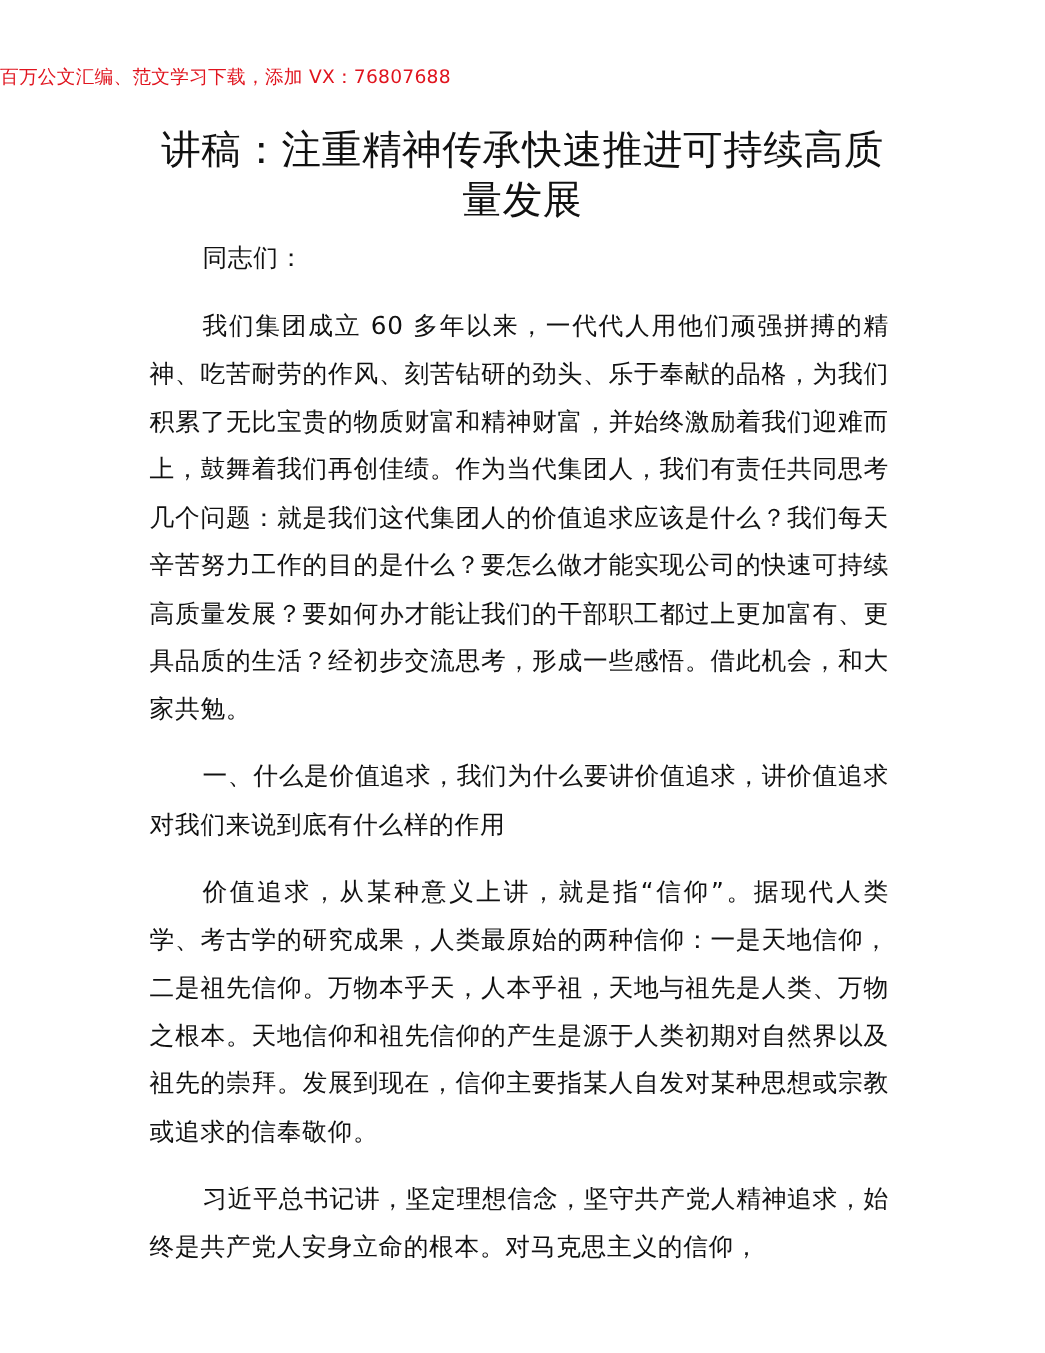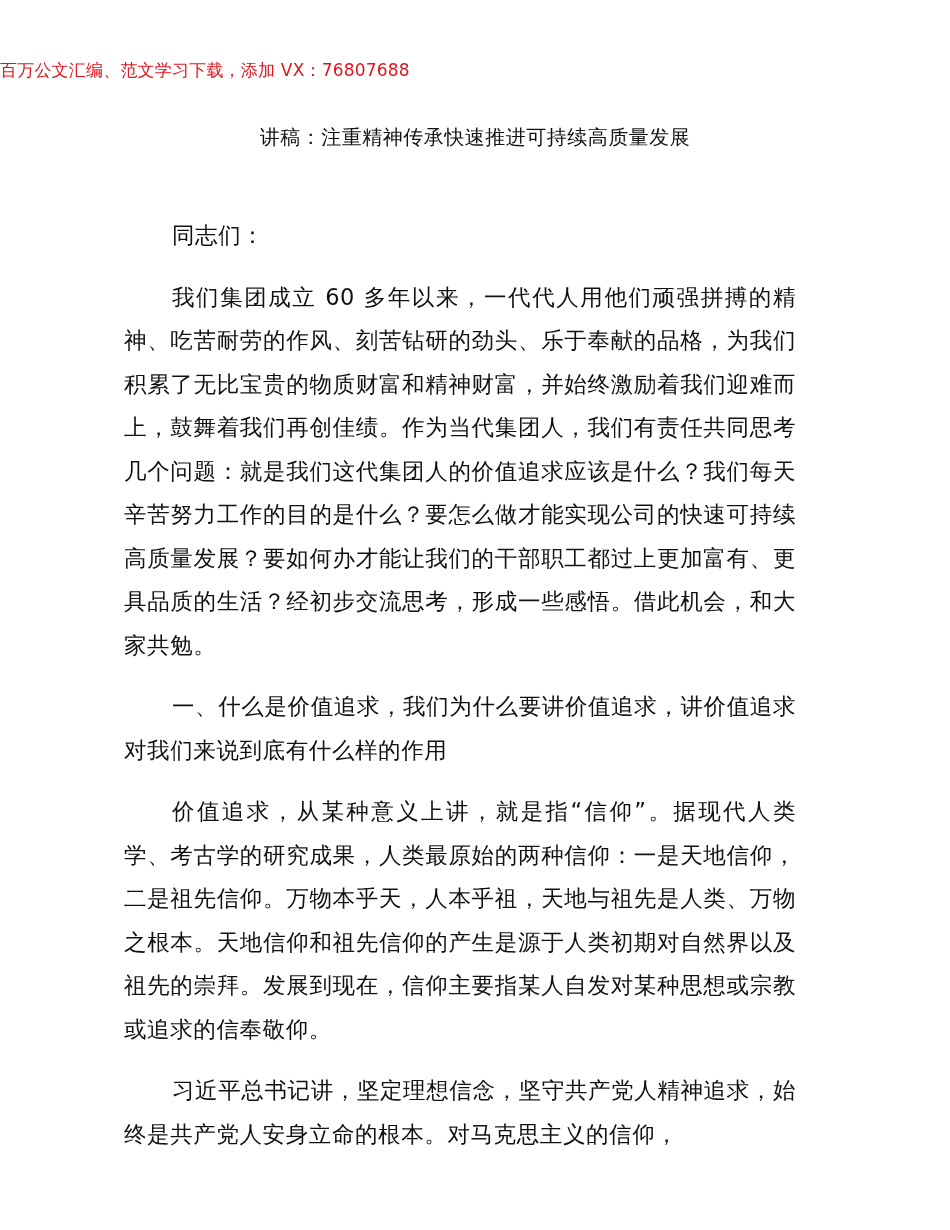--- a/index.html
+++ b/index.html
@@ -24,29 +24,29 @@
       line-height: 28px;
       color: #e0141e;
       letter-spacing: 0.2px;
     }
     .doc-title {
       position: absolute;
       top: 114px;
       left: 140px;
       width: 670px;
       text-align: center;
-      font-size: 20px;
+      font-size: 36px;
       line-height: 46px;
       color: #111111;
       letter-spacing: 0.5px;
     }
     .doc-body {
       position: absolute;
       top: 214px;
-      left: 124px;
+      left: 136px;
       width: 672px;
     }
     .para {
       margin: 0;
       font-size: 22.5px;
       line-height: 43.5px;
       text-indent: 48px;
       text-align: justify;
       letter-spacing: 0.6px;
       color: #111111;

